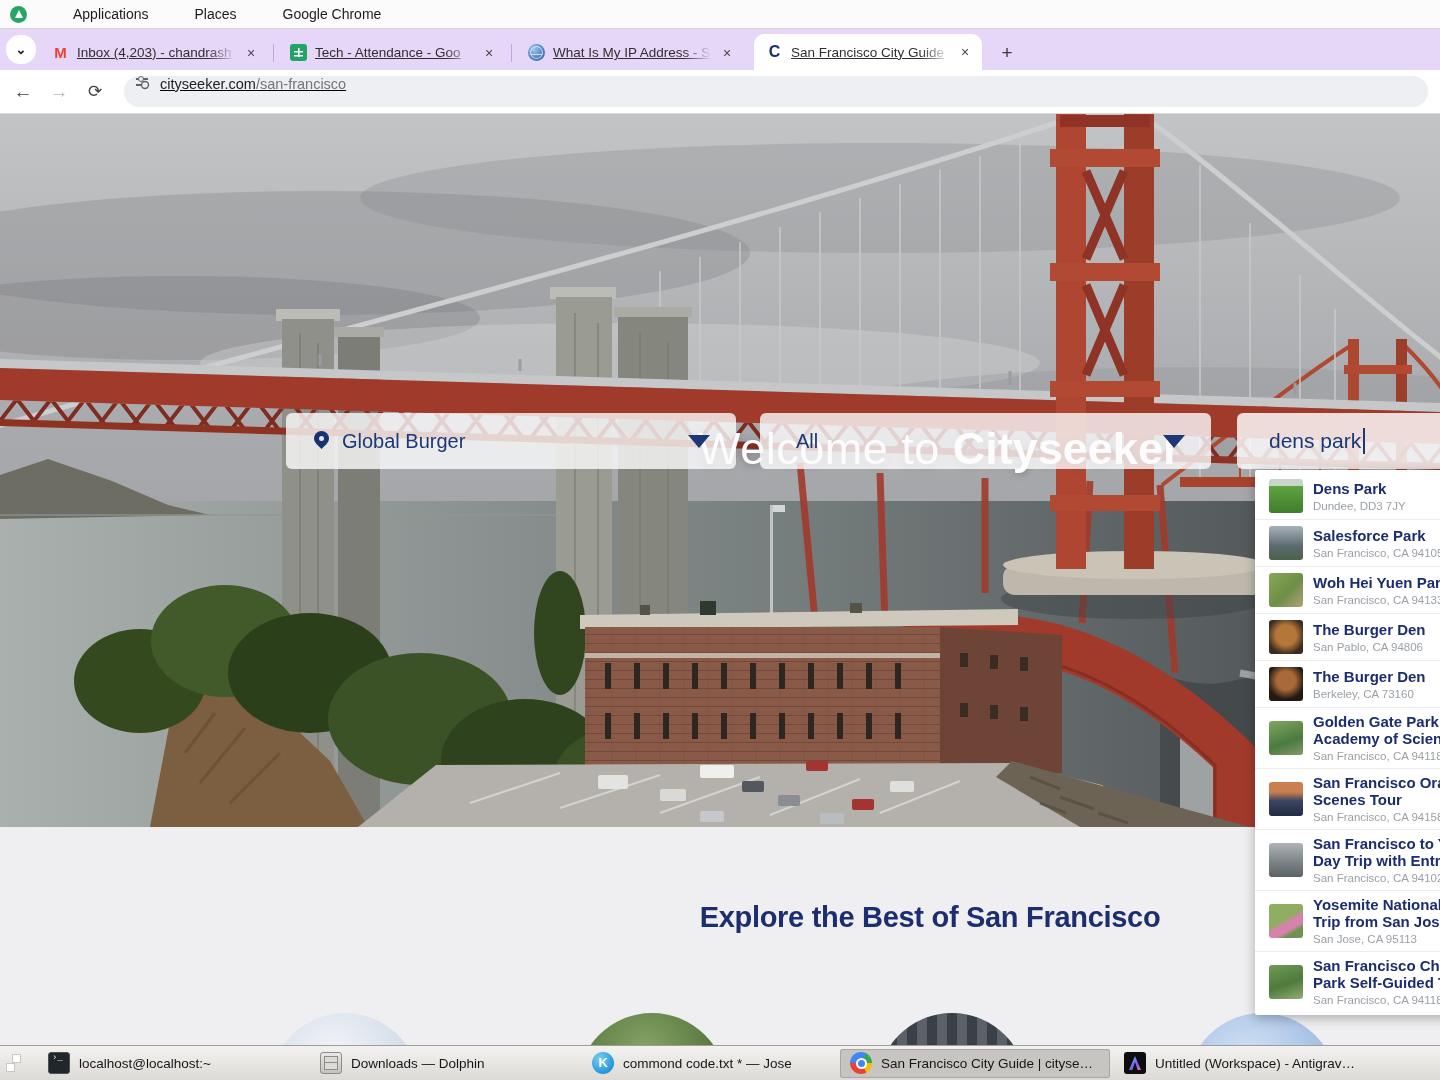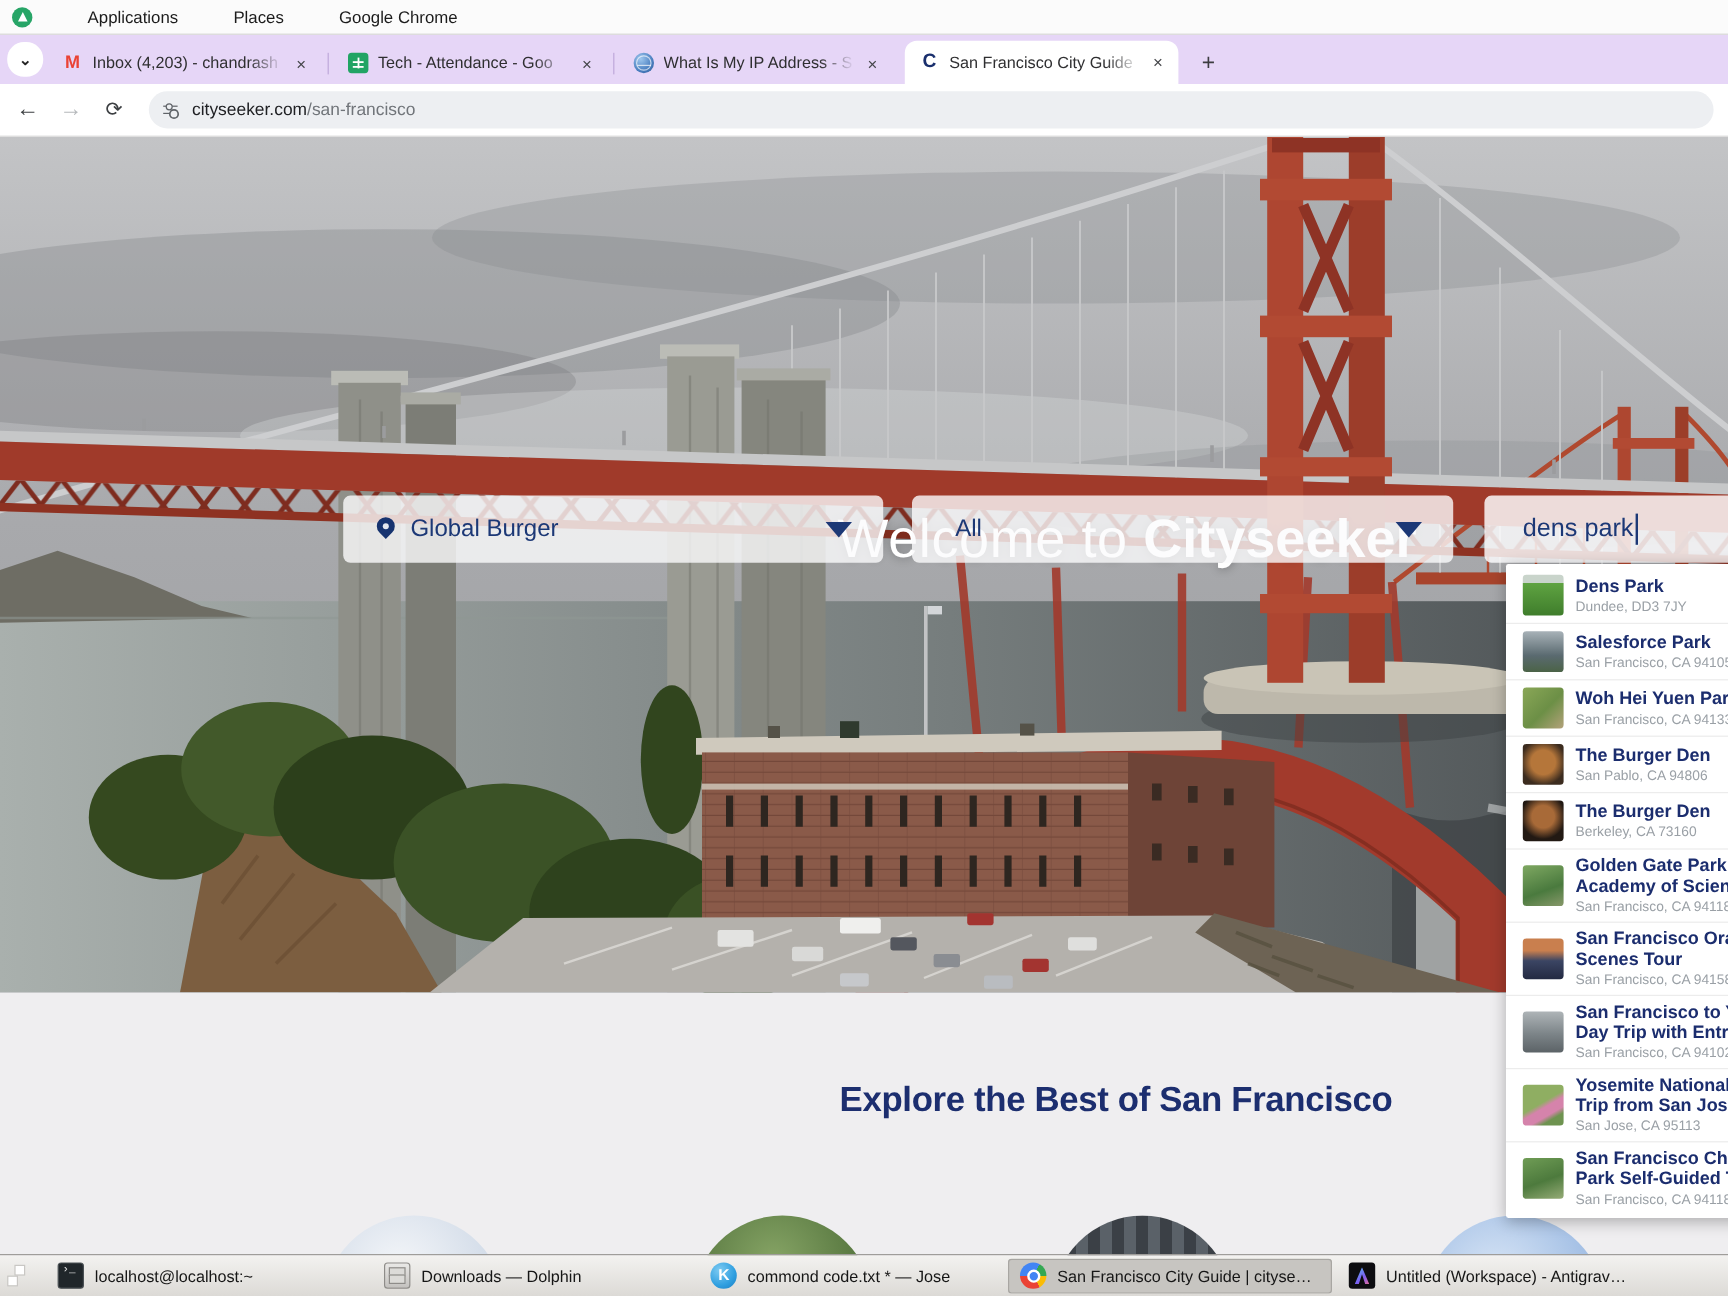--- a/index.html
+++ b/index.html
@@ -15,21 +15,21 @@
   .menubar .logo::after{content:"";position:absolute;left:4.5px;top:4.5px;border-left:4px solid transparent;border-right:4px solid transparent;border-bottom:8px solid #fff;}
   .menu-item{font-size:14px;color:#1b1b1b;padding:0 14px;line-height:28px;cursor:default;}
   
   .tabstrip{position:absolute;top:28px;left:0;width:1440px;height:42px;background:#e6d6f7;z-index:29;}
   .tab-chevron{position:absolute;left:6px;top:7px;width:30px;height:29px;background:#fff;border-radius:14px;
     display:flex;align-items:center;justify-content:center;font-size:13px;color:#222;font-weight:700;}
   .tab{position:absolute;top:7px;height:35px;width:228px;display:flex;align-items:center;padding:0 8px 0 12px;box-sizing:border-box;}
   .tab.active{top:6px;height:36px;background:#fff;border-radius:10px 10px 0 0;}
   .tab .fav{width:17px;height:17px;flex:0 0 auto;margin-right:8px;position:relative;}
   .tab-title{font-size:13.5px;color:#2f2f31;white-space:nowrap;overflow:hidden;flex:1 1 auto;
-    -webkit-mask-image:linear-gradient(90deg,#000 82%,transparent);mask-image:linear-gradient(90deg,#000 82%,transparent);}
+    -webkit-mask-image:linear-gradient(90deg,#000 82%,transparent);mask-image:linear-gradient(90deg,#000 82%,transparent);text-decoration:underline;}
   .tab .close{flex:0 0 auto;width:18px;height:18px;border-radius:50%;display:flex;align-items:center;justify-content:center;
     font-size:14px;color:#45464a;margin-left:6px;}
   .tab-sep{position:absolute;top:16px;width:1px;height:18px;background:#bfa9da;}
   .newtab{position:absolute;left:994px;top:12px;width:26px;height:26px;display:flex;align-items:center;justify-content:center;
     font-size:19px;color:#3c3c40;}
   
   .fav.gmail{display:flex;align-items:center;justify-content:center;font-weight:800;font-size:15px;color:#ea4335;}
   .fav.sheets{background:#21a464;border-radius:3px;}
   .fav.sheets::after{content:"";position:absolute;left:4px;top:4px;right:4px;bottom:4px;
     background:linear-gradient(#fff,#fff) 0 3px/9px 1.5px no-repeat,linear-gradient(#fff,#fff) 0 6.5px/9px 1.5px no-repeat,linear-gradient(#fff,#fff) 3.5px 0/1.5px 9px no-repeat;}
@@ -37,21 +37,21 @@
   .fav.globe::after{content:"";position:absolute;inset:2px;border-radius:50%;border:1px solid rgba(255,255,255,.65);
     background:linear-gradient(rgba(255,255,255,.7),rgba(255,255,255,.7)) 0 7px/17px 1px no-repeat;}
   .fav.cityseeker{display:flex;align-items:center;justify-content:center;font-weight:800;font-size:16px;color:#1a2f6d;}
   
   .toolbar{position:absolute;top:70px;left:0;width:1440px;height:43px;background:#fff;border-bottom:1px solid #d9d9d9;z-index:28;}
   .nav-glyph{position:absolute;top:0;height:43px;display:flex;align-items:center;justify-content:center;width:34px;font-size:19px;color:#3d4043;}
   .nav-back{left:6px;}
   .nav-fwd{left:42px;color:#b7babd;}
   .nav-reload{left:78px;font-size:17px;}
   .urlpill{position:absolute;left:124px;top:6px;width:1304px;height:31px;background:#edeff2;border-radius:16px;
-    display:flex;align-items:center;box-sizing:border-box;padding-left:12px;}
+    display:flex;align-items:flex-start;box-sizing:border-box;padding-left:12px;text-decoration:underline;}
   .tune-ico{width:14px;height:12px;position:relative;margin-right:10px;flex:0 0 auto;}
   .tune-ico::before{content:"";position:absolute;left:0;top:2px;width:12px;height:1.6px;background:#5f6368;box-shadow:0 6px 0 #5f6368;}
   .tune-ico::after{content:"";position:absolute;top:0;left:2px;width:4px;height:4px;border-radius:50%;border:1.4px solid #5f6368;background:#edeff2;box-shadow:4px 6px 0 -0.2px #edeff2,4px 6px 0 1.2px #5f6368;}
   .url-host{font-size:14.5px;color:#202124;}
   .url-path{font-size:14.5px;color:#71757a;}
   
   .hero{position:absolute;top:113px;left:0;width:1440px;height:714px;overflow:hidden;background:#a9abad;}
   .hero svg{position:absolute;inset:0;}
   .welcome{position:absolute;left:698px;top:310px;white-space:nowrap;color:#fff;font-size:45px;
     text-shadow:0 1px 8px rgba(0,0,0,.30);font-weight:300;letter-spacing:.5px;}

